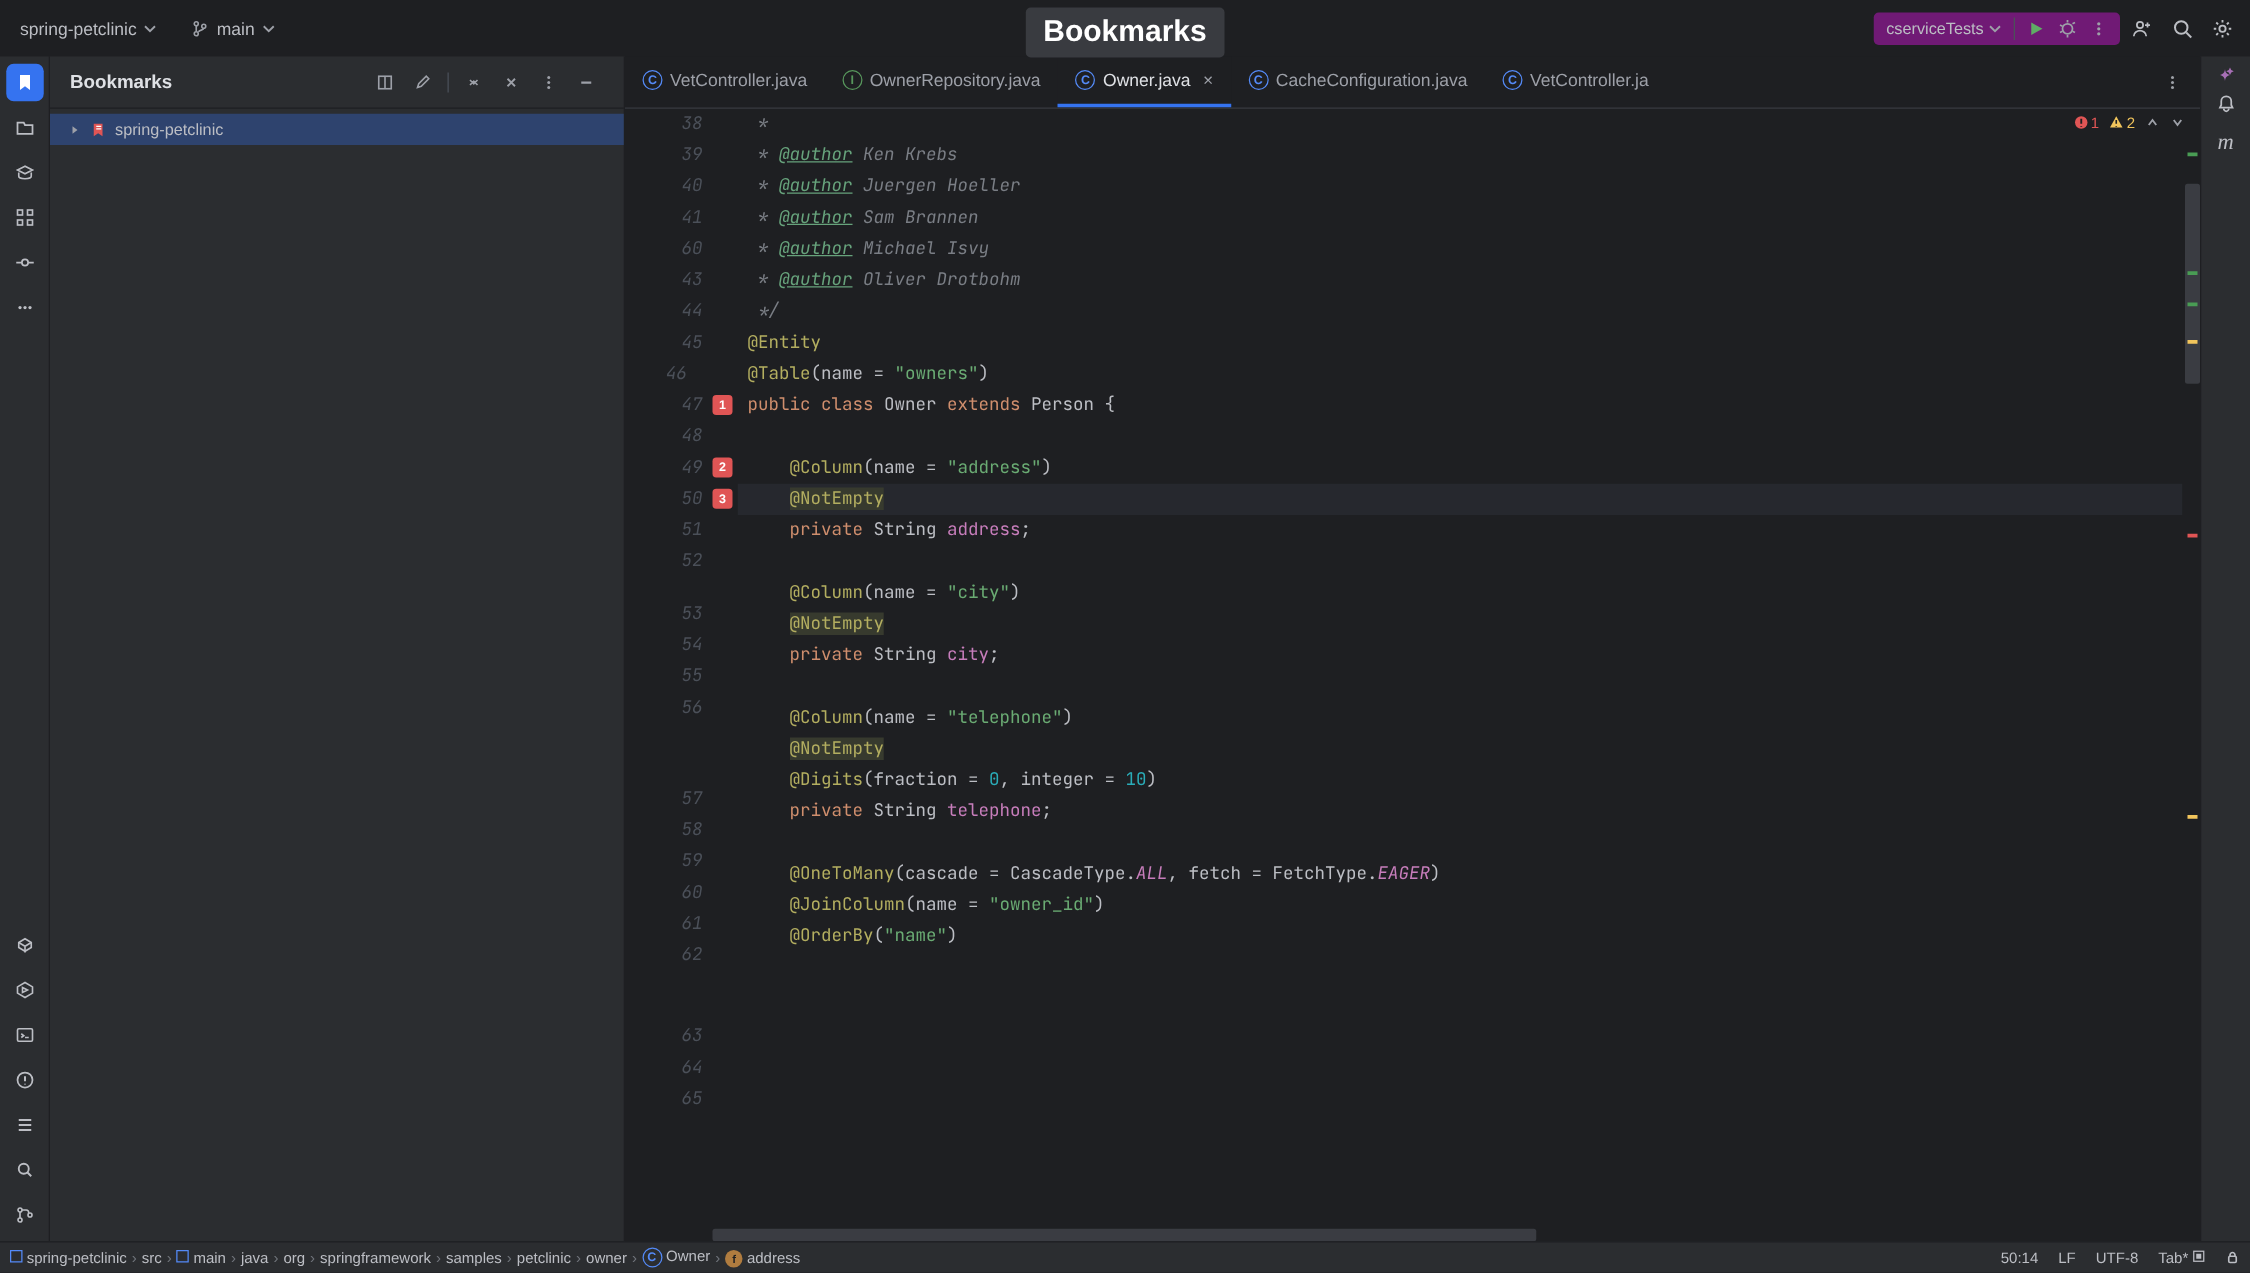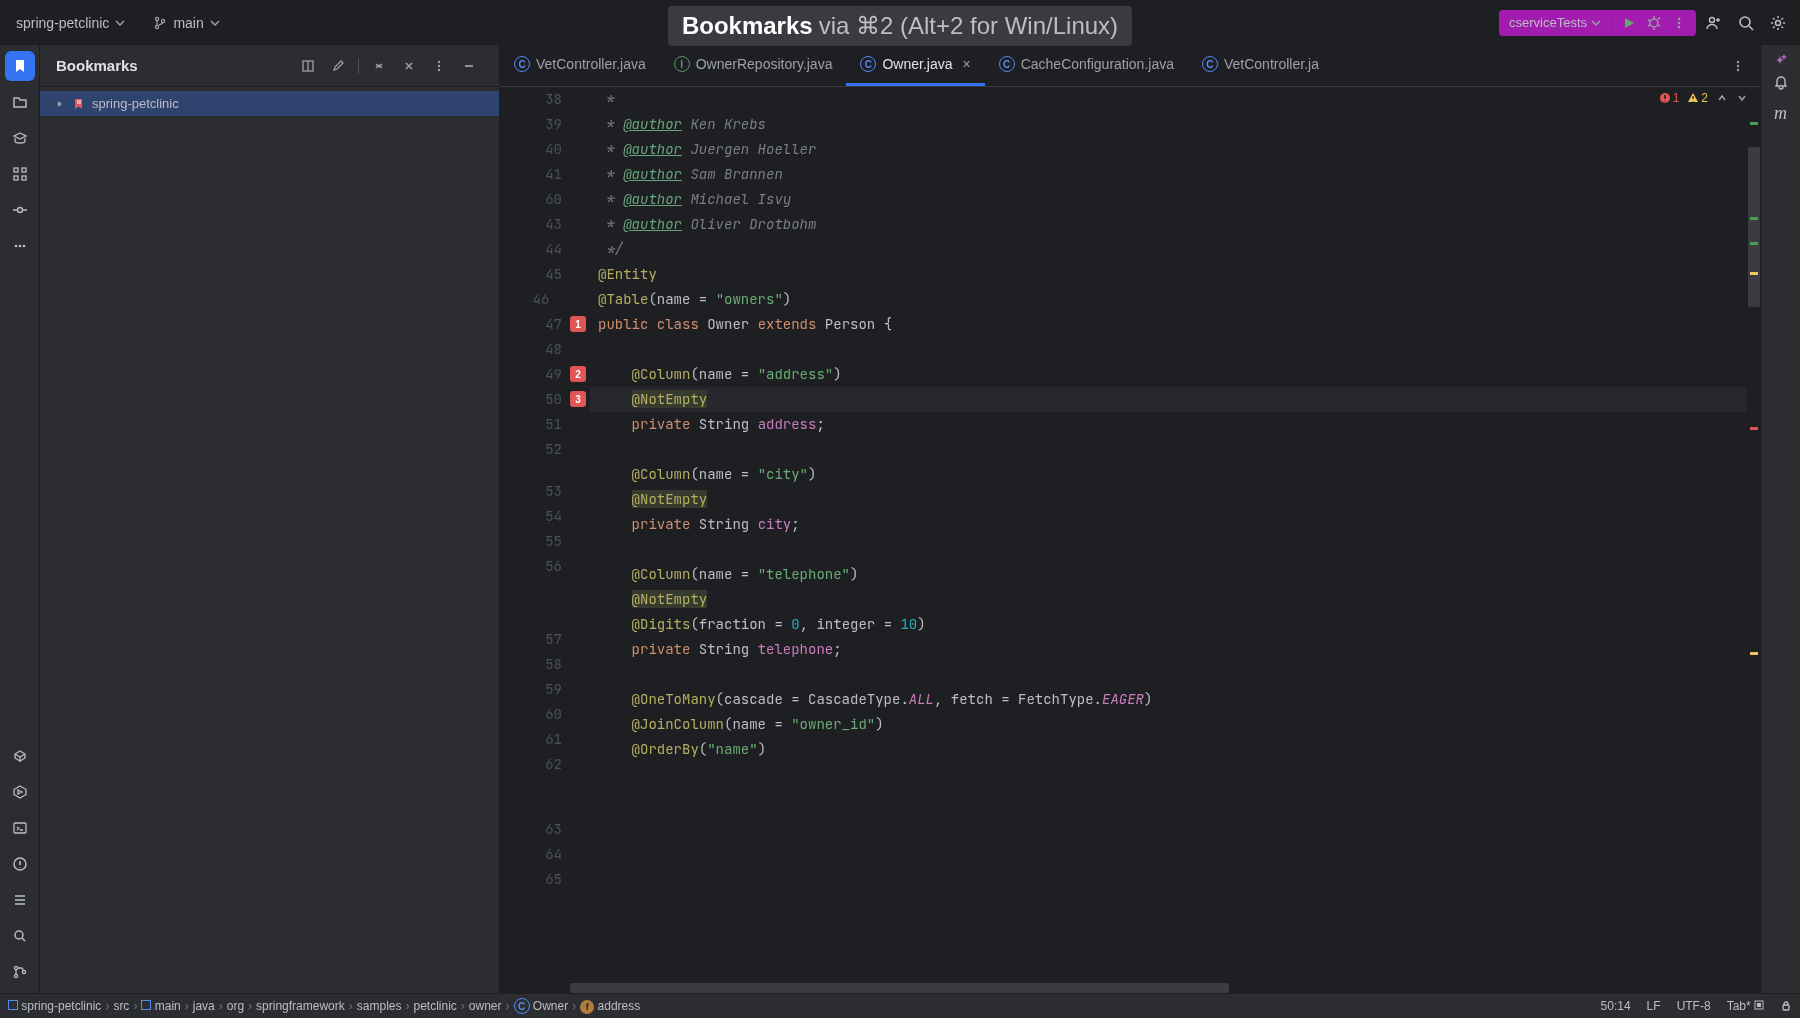--- a/index.html
+++ b/index.html
@@ -35,21 +35,21 @@
   padding: 6px 14px;
   font-size: 24px;
   color: #bcbec4;
   display: flex;
   align-items: baseline;
   gap: 6px;
   z-index: 10;
 }
 .banner-bold { font-weight: 700; color: #fff; }
 .topbar-right { display: flex; align-items: center; gap: 4px; margin-left: auto; }
-.run-config { background: #a21caf; border-radius: 4px; padding: 4px 10px; display: flex; align-items: center; gap: 4px; font-size: 13px; }
+.run-config { background: #701a75; border-radius: 4px; padding: 4px 10px; display: flex; align-items: center; gap: 4px; font-size: 13px; }
 .icon-btn { width: 28px; height: 28px; display: flex; align-items: center; justify-content: center; border-radius: 4px; color: #bcbec4; }
 .play-btn { color: #5fad65; }
 .main-area { flex: 1; display: flex; overflow: hidden; }
 .left-stripe { width: 40px; background: #2b2d30; display: flex; flex-direction: column; align-items: center; padding: 6px 0; gap: 6px; border-right: 1px solid #1e1f22; }
 .left-stripe .stripe-btn {
   width: 30px; height: 30px; display: flex; align-items: center; justify-content: center;
   border-radius: 6px; color: #bcbec4;
 }
 .left-stripe .stripe-btn.active { background: #3573f0; color: #fff; }
 .left-stripe .spacer { flex: 1; }
@@ -98,21 +98,21 @@
   display: inline-flex; align-items: center; justify-content: center;
   font-size: 10px; color: #548af7; font-weight: bold;
 }
 .iface-icon {
   width: 16px; height: 16px; border-radius: 8px; border: 1.5px solid #57965c;
   display: inline-flex; align-items: center; justify-content: center;
   font-size: 10px; color: #57965c; font-weight: bold;
 }
 .editor-body { flex: 1; display: flex; overflow: hidden; position: relative; }
 .gutter-bm { width: 20px; background: #1e1f22; }
-.gutter-ln { width: 50px; text-align: right; color: #4b5059; font-family: "JetBrains Mono", Menlo, monospace; font-size: 14px; line-height: 25px; padding-right: 8px; }
+.gutter-ln { width: 50px; text-align: right; color: #4b5059; font-family: "JetBrains Mono", Menlo, monospace; font-size: 14px; line-height: 25px; padding-right: 8px; font-style: italic; }
 .gutter-icons { width: 20px; }
 .gutter-marker {
   width: 16px; height: 16px; border-radius: 3px; background: #e05555;
   color: #fff; font-size: 10px; font-weight: bold;
   display: inline-flex; align-items: center; justify-content: center;
   margin-top: 4px;
 }
 .code-col {
   flex: 1;
   font-family: "JetBrains Mono", Menlo, monospace;
@@ -180,21 +180,20 @@
         </svg>
       <span>main</span>
       <svg width="10" height="10" viewBox="0 0 10 10">
           <path d="M1 3l4 4 4-4" stroke="#9da0a8" stroke-width="1.5" fill="none"></path>
         </svg>
     </div>
   </div>
 
   <div class="topbar-banner">
     <span class="banner-bold">Bookmarks</span>
-    <span> via ⌘2 (Alt+2 for Win/Linux)</span>
   </div>
 
   <div class="topbar-right">
     <div class="run-config">
       <span>cserviceTests</span>
       <svg width="10" height="10" viewBox="0 0 10 10">
           <path d="M1 3l4 4 4-4" stroke="#9da0a8" stroke-width="1.5" fill="none"></path>
         </svg>
       <span style="width:1px;height:18px;background:#4b5059;margin:0 6px;"></span>
       <svg class="play-btn" width="14" height="14" viewBox="0 0 14 14">

